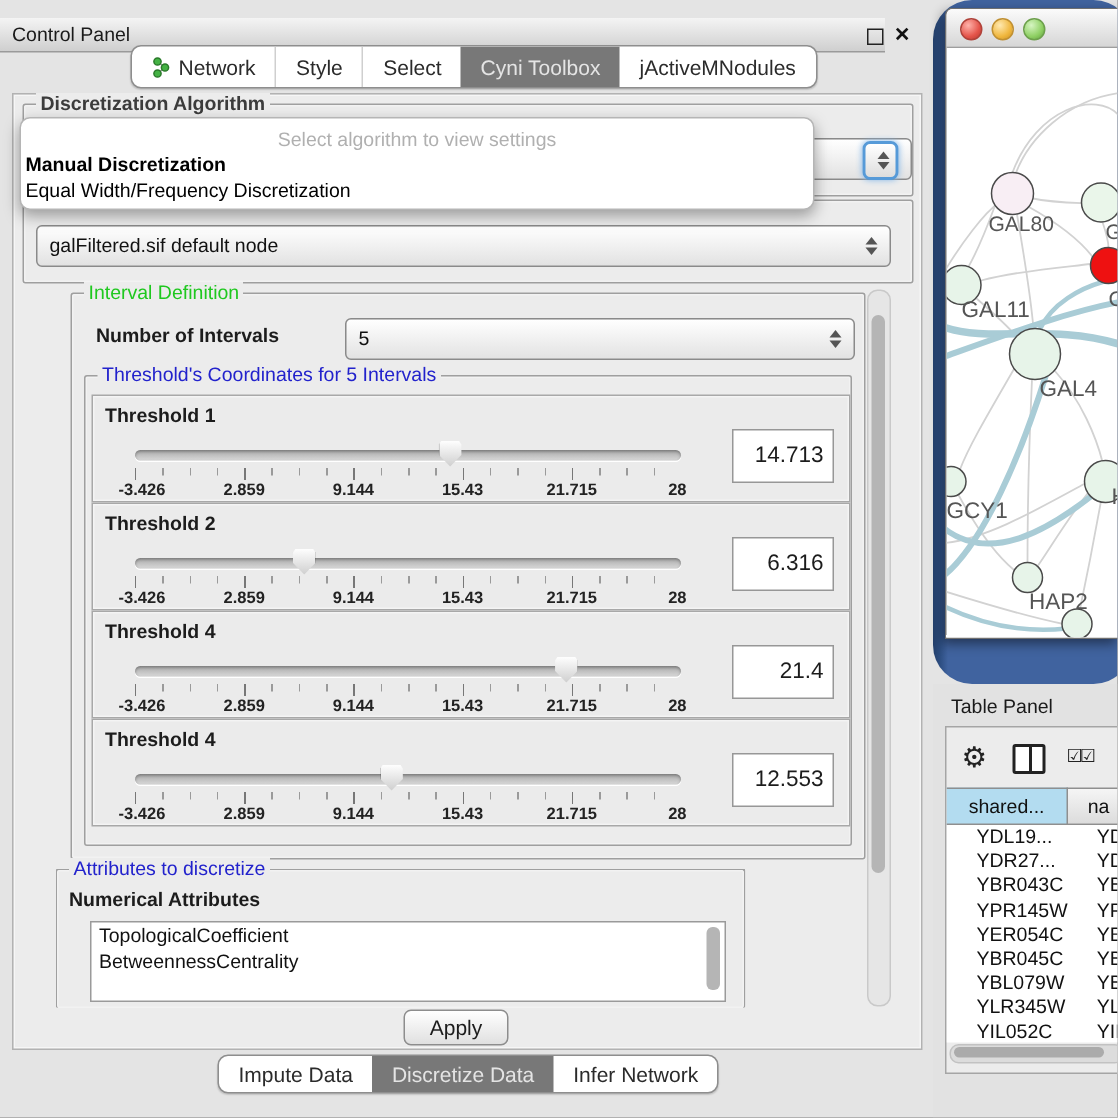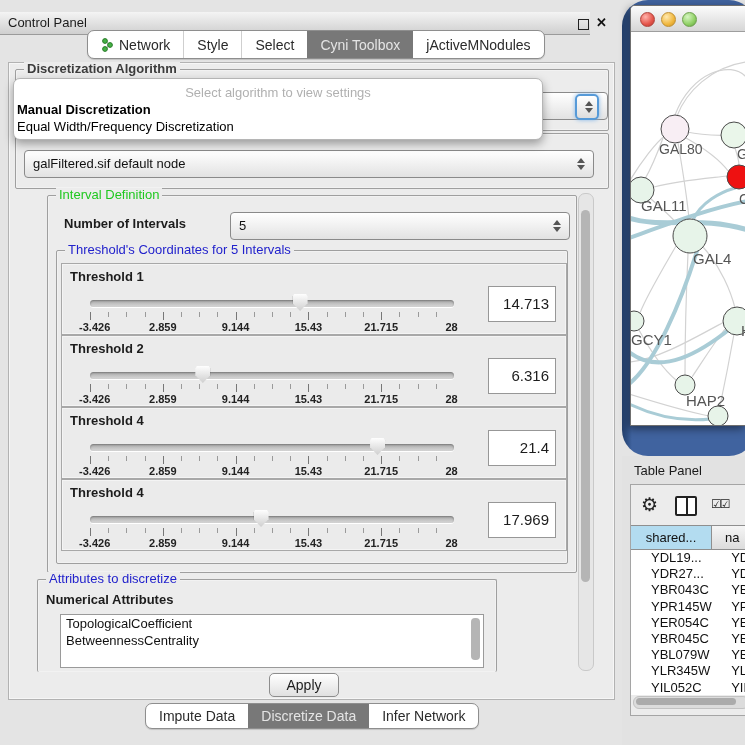--- a/index.html
+++ b/index.html
@@ -255,21 +255,21 @@
               <div class="ticks-maj"></div>
             <div class="scale">
               <span style="left:0%;transform:translateX(-35%);">-3.426</span>
               <span style="left:20%;">2.859</span>
               <span style="left:40%;">9.144</span>
               <span style="left:60%;">15.43</span>
               <span style="left:80%;">21.715</span>
               <span style="left:100%;transform:translateX(-70%);">28</span>
             </div>
           </div>
-          <div class="vbox">17.969</div>
+          <div class="vbox">12.553</div>
         </div>
       </div>
     </div>
 
     <div class="group" style="left:28px;top:516px;width:458px;height:92px;border-bottom:none;">
       <span class="gtitle blue">Attributes to discretize</span>
       <div class="abs" style="left:8px;top:12px;font-size:13px;font-weight:bold;">Numerical Attributes</div>
       <div class="listbox" style="left:22px;top:34px;width:422px;height:52px;">
         <div class="item">TopologicalCoefficient</div>
         <div class="item">BetweennessCentrality</div>

